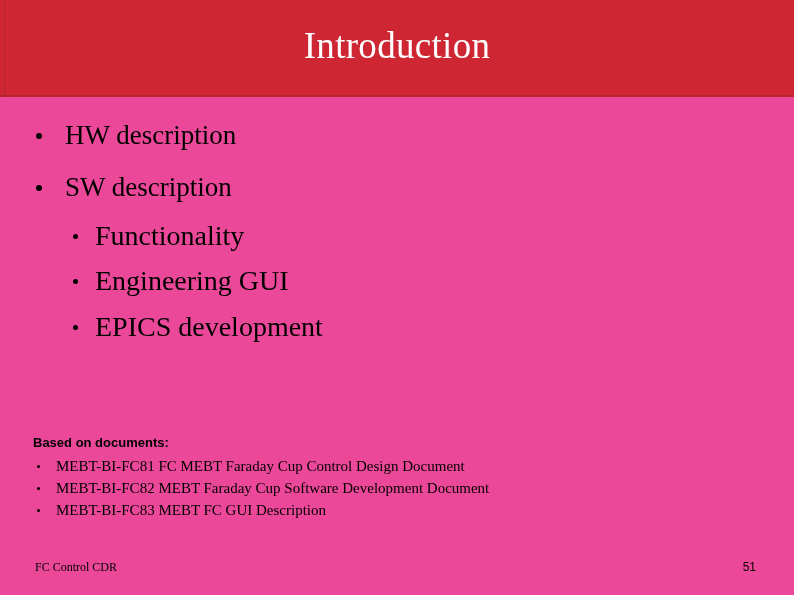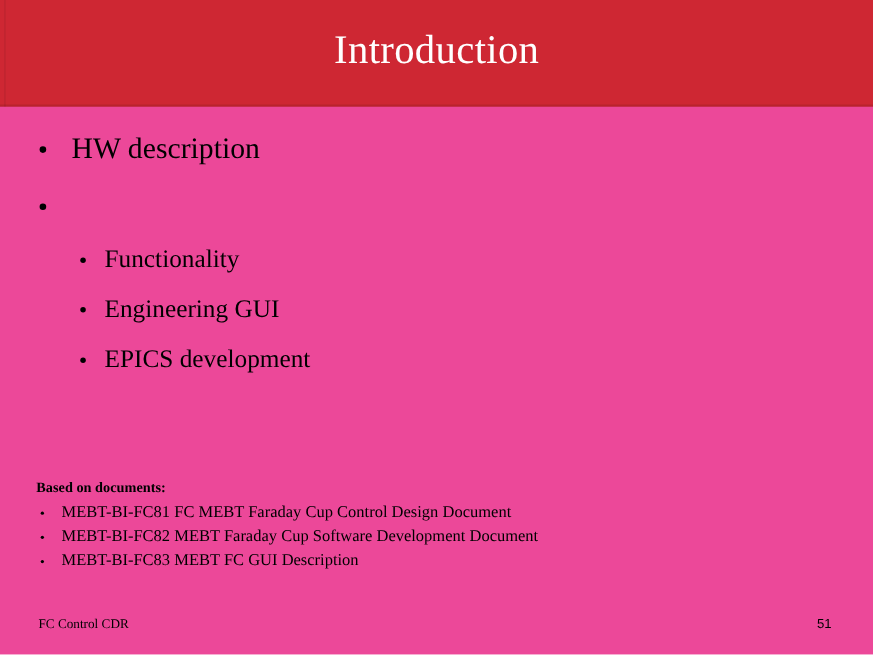--- a/index.html
+++ b/index.html
@@ -121,33 +121,33 @@
     border-radius: 50%;
     background: #000000;
   }
 
   .bullet-l2 .label {
     position: absolute;
     left: 22px;
     top: 0;
     color: #000000;
     font-family: "Liberation Serif", "DejaVu Serif", serif;
-    font-size: 23px;
+    font-size: 28px;
     font-weight: 400;
     line-height: 28px;
     white-space: nowrap;
   }
 
   
   .docs-heading {
     position: absolute;
     left: 33px;
     top: 435px;
     color: #000000;
-    font-family: Liberation Serif, serif;
+    font-family: Liberation Sans, sans-serif;
     font-size: 13px;
     font-weight: 700;
     line-height: 16px;
     white-space: nowrap;
   }
 
   .doc-item {
     position: absolute;
     left: 33px;
     width: 720px;
@@ -214,20 +214,21 @@
 
   <div class="body-area">
 
     <div class="bullet-l1" style="top: 22px;">
       <span class="marker"></span>
       <span class="label">HW description</span>
     </div>
 
     <div class="bullet-l1" style="top: 74px;">
       <span class="marker"></span>
+      <span class="label">SW description</span>
     </div>
 
     <div class="bullet-l2" style="top: 125px;">
       <span class="marker"></span>
       <span class="label">Functionality</span>
     </div>
 
     <div class="bullet-l2" style="top: 170px;">
       <span class="marker"></span>
       <span class="label">Engineering GUI</span>

